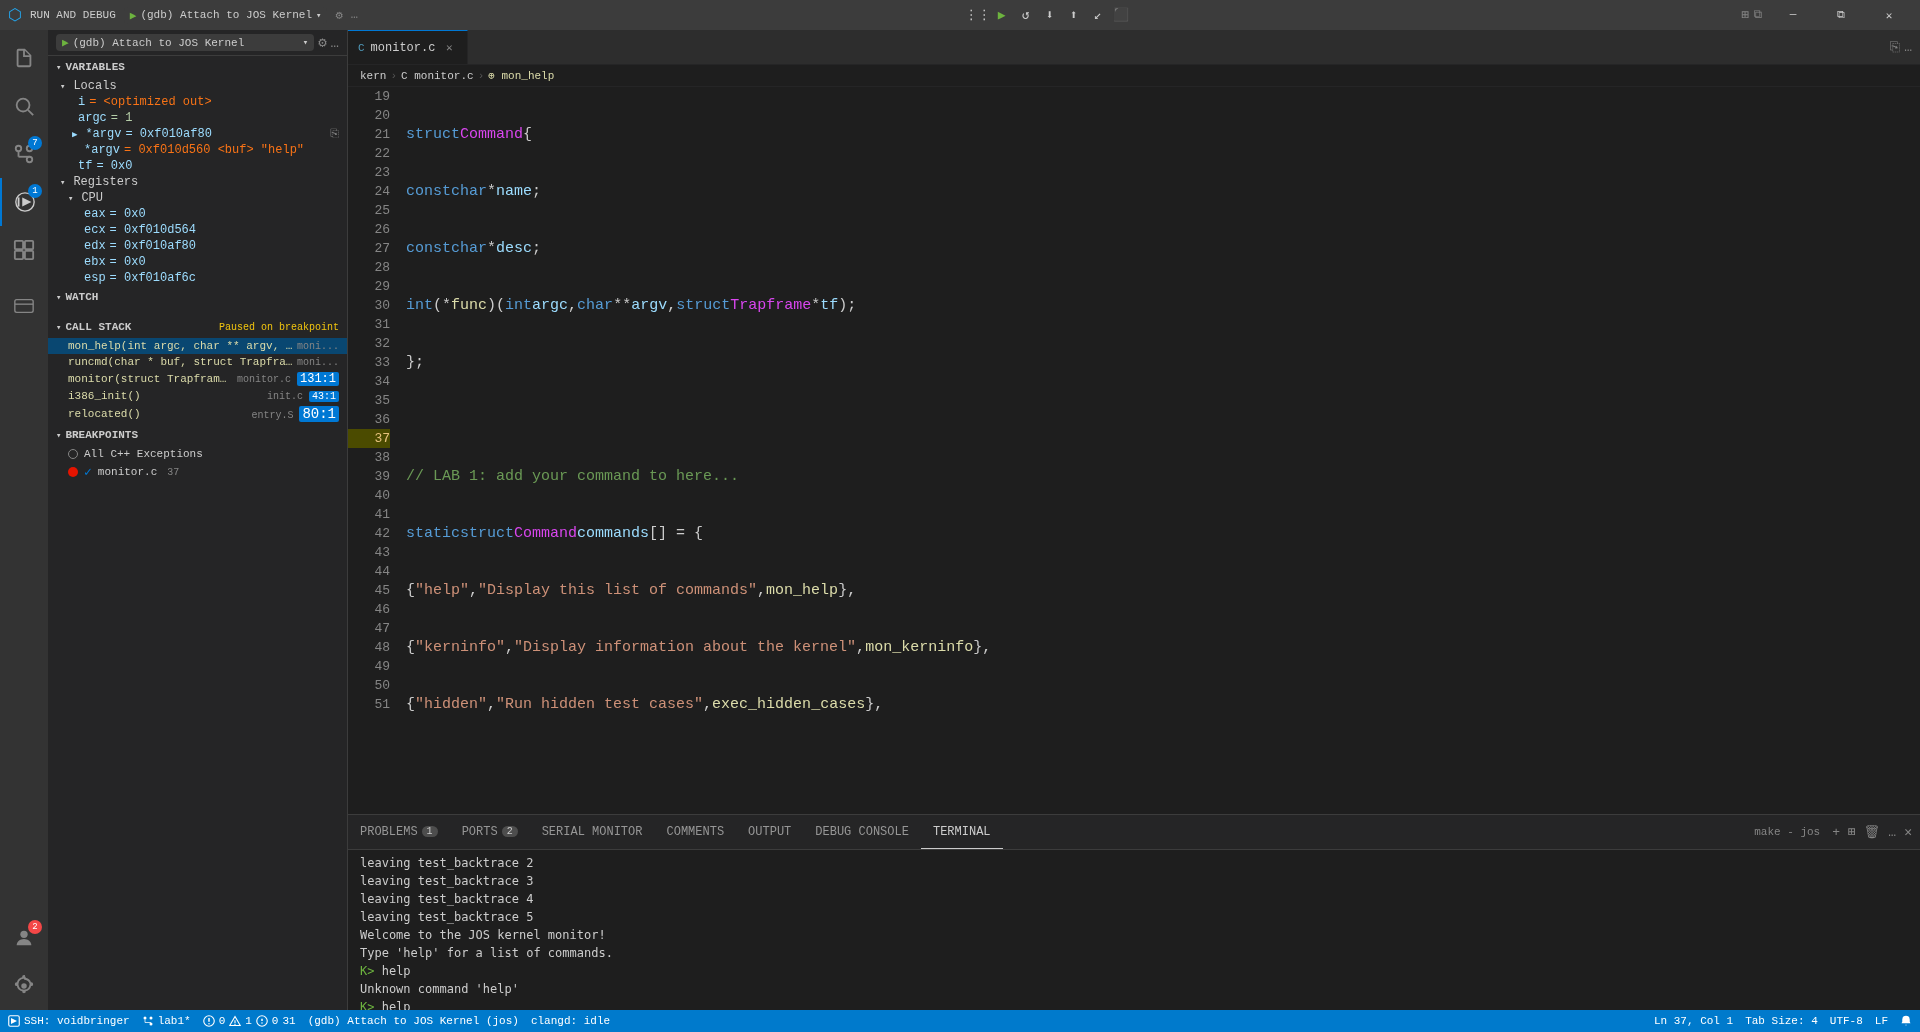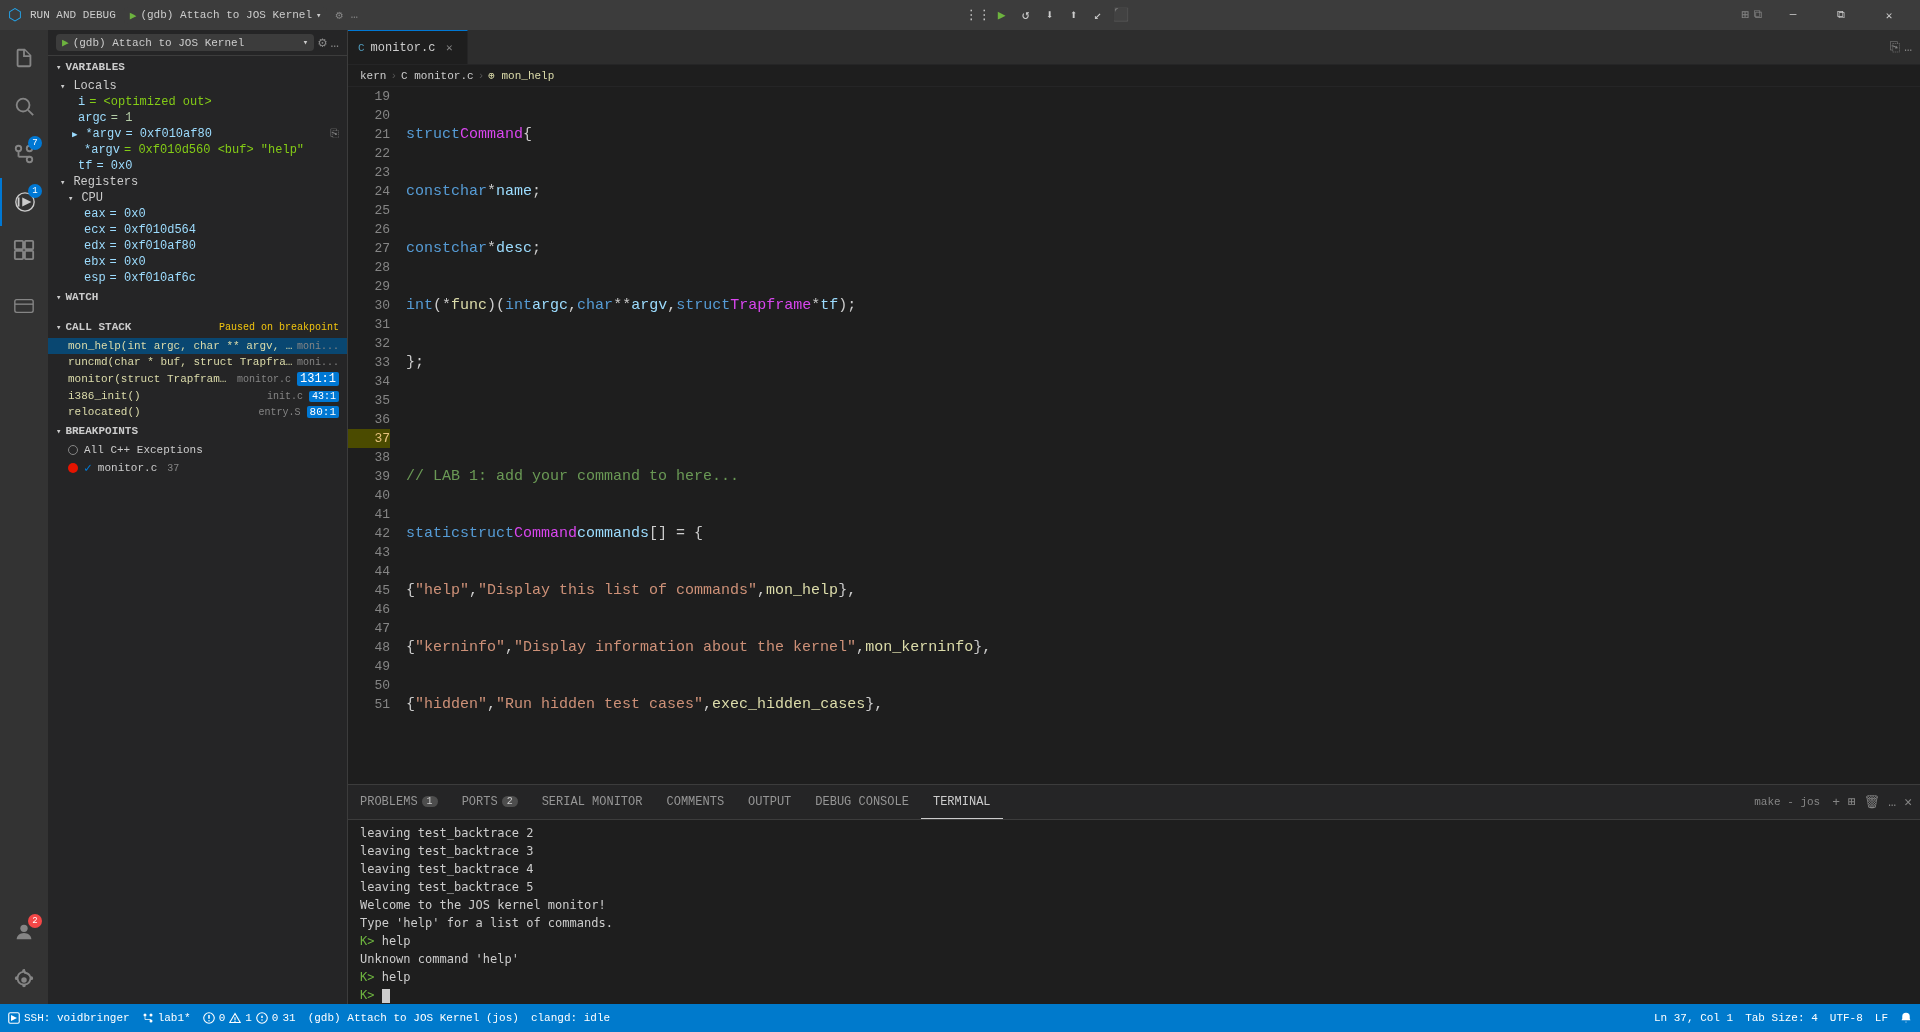--- a/index.html
+++ b/index.html
@@ -107,21 +107,21 @@
     .section-content { overflow: auto; }
 
     
     .var-item {
       padding: 1px 8px 1px 20px;
       display: flex; align-items: center; gap: 4px;
       font-size: 12px; color: #9cdcfe; cursor: pointer;
       white-space: nowrap;
     }
     .var-item .var-key { color: #9cdcfe; }
-    .var-item .var-val { color: #84cc16; }
+    .var-item .var-val { color: #f97316; }
     .var-item .var-val.num { color: #b5cea8; }
     .var-item .var-val.hex { color: #9cdcfe; }
     .var-group { padding: 1px 8px 1px 12px; display:flex; align-items:center; gap:4px; font-size:12px; cursor:pointer; }
 
     
     .stack-item {
       padding: 2px 8px 2px 20px;
       font-size: 11px; color: #cccccc;
       display: flex; justify-content: space-between; align-items: center;
       cursor: pointer; white-space: nowrap; overflow: hidden;
@@ -193,21 +193,21 @@
     .fn { color: #dcdcaa; }
     .str { color: #ce9178; }
     .num { color: #b5cea8; }
     .cmt { color: #6a9955; }
     .op { color: #cccccc; }
     .var { color: #9cdcfe; }
     .punc { color: #cccccc; }
 
     
     #bottom-panel {
-      height: 220px;
+      height: 196px;
       background: #1e1e1e;
       display: flex;
       flex-direction: column;
       border-top: 1px solid #3c3c3c;
       flex-shrink: 0;
       margin-top: 16px;
     }
     #panel-tabs {
       height: 35px; background: #252526;
       display: flex; align-items: stretch;
@@ -233,21 +233,21 @@
       font-family: 'Consolas', monospace; font-size: 12px;
       color: #cccccc; background: #1e1e1e;
     }
     .terminal-line { line-height: 18px; white-space: pre; }
     .terminal-prompt { color: #6db33f; }
     .terminal-cmd { color: #cccccc; }
     .cursor-block { display: inline-block; width: 8px; height: 14px; background: #cccccc; vertical-align: middle; }
 
     
     #status-bar {
-      height: 28px; background: #007acc;
+      height: 22px; background: #007acc;
       display: flex; align-items: center;
       padding: 0 8px; gap: 12px; flex-shrink: 0;
     }
     .status-item { color: white; font-size: 11px; display: flex; align-items: center; gap: 4px; cursor: pointer; }
     .status-right { margin-left: auto; display: flex; gap: 12px; }
 
     
     ::-webkit-scrollbar { width: 8px; height: 8px; }
     ::-webkit-scrollbar-track { background: #1e1e1e; }
     ::-webkit-scrollbar-thumb { background: #424242; border-radius: 4px; }
@@ -461,21 +461,21 @@
           <div class="stack-item">
             <span class="stack-name">monitor(struct Trapframe * tf)</span>
             <span class="stack-loc" style="color:#858585;">monitor.c <span style="background:#0078d4;color:#fff;padding:0 3px;border-radius:2px;font-size:12px;">131:1</span></span>
           </div>
           <div class="stack-item">
             <span class="stack-name">i386_init()</span>
             <span class="stack-loc" style="color:#858585;">init.c <span style="background:#0078d4;color:#fff;padding:0 3px;border-radius:2px;font-size:10px;">43:1</span></span>
           </div>
           <div class="stack-item">
             <span class="stack-name">relocated()</span>
-            <span class="stack-loc" style="color:#858585;">entry.S <span style="background:#0078d4;color:#fff;padding:0 3px;border-radius:2px;font-size:11px;">80:1</span></span>
+            <span class="stack-loc" style="color:#858585;">entry.S <span style="background:#0078d4;color:#fff;padding:0 3px;border-radius:2px;font-size:14px;">80:1</span></span>
           </div>
         </div>
       </div>
 
       <div class="section">
         <div class="section-header">
           <span class="chevron">▾</span>
           <span>BREAKPOINTS</span>
         </div>
         <div class="section-content">

